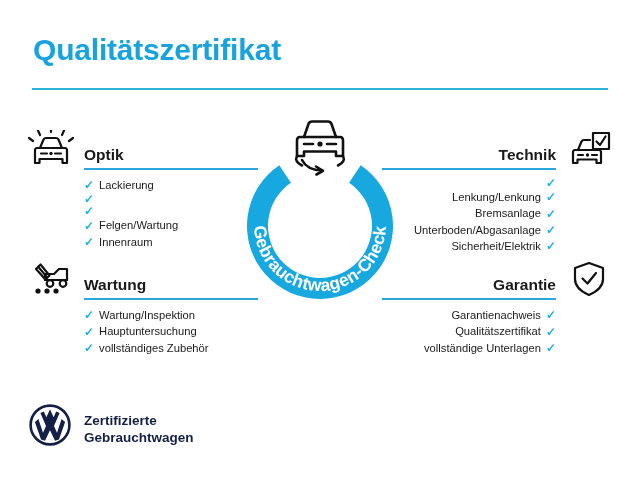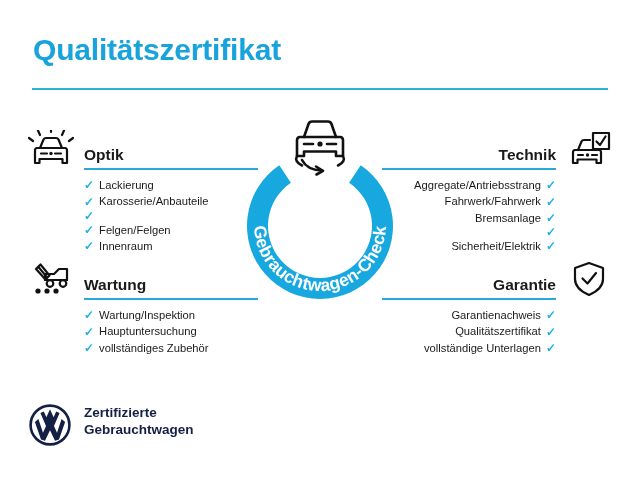--- a/index.html
+++ b/index.html
@@ -146,21 +146,21 @@
     width: 80px;
     height: 66px;
   }
 
   
   .footer {
     position: absolute;
     left: 29px;
     top: 404px;
     display: flex;
-    align-items: flex-start;
+    align-items: flex-end;
   }
   .vw-mark {
     width: 42px;
     height: 42px;
   }
   .footer-text {
     margin-left: 13px;
     color: #141f45;
     font-size: 13.5px;
     font-weight: bold;
@@ -198,28 +198,27 @@
       <span class="sec-title">Optik</span>
       <span class="sec-rule"></span>
     </div>
     <ul class="sec-list">
       <li>
           <span class="tick">✓</span>
           <span>Lackierung</span>
         </li>
       <li>
           <span class="tick">✓</span>
-          <span>Karosserie/Anbauteile</span>
-        </li>
-      <li>
-          <span class="tick">✓</span>
-        </li>
-      <li>
-          <span class="tick">✓</span>
-          <span>Felgen/Felgen</span>
+        </li>
+      <li>
+          <span class="tick">✓</span>
+        </li>
+      <li>
+          <span class="tick">✓</span>
+          <span>Felgen/Wartung</span>
         </li>
       <li>
           <span class="tick">✓</span>
           <span>Innenraum</span>
         </li>
     </ul>
   </div>
 
   <div class="section left sec-wartung">
     <div class="sec-headrow">
@@ -271,32 +270,32 @@
           </g>
           <circle cx="21.5" cy="25" r="1.7" fill="#111"></circle>
         </svg>
       </span>
       <span class="sec-title">Technik</span>
       <span class="sec-rule"></span>
     </div>
     <ul class="sec-list">
       <li>
           <span class="tick">✓</span>
-          <span>Aggregate/Antriebsstrang</span>
-        </li>
-      <li>
-          <span class="tick">✓</span>
-          <span>Fahrwerk/Fahrwerk</span>
+        </li>
+      <li>
+          <span class="tick">✓</span>
+          <span>Lenkung/Lenkung</span>
         </li>
       <li>
           <span class="tick">✓</span>
           <span>Bremsanlage</span>
         </li>
       <li>
           <span class="tick">✓</span>
+          <span>Unterboden/Abgasanlage</span>
         </li>
       <li>
           <span class="tick">✓</span>
           <span>Sicherheit/Elektrik</span>
         </li>
     </ul>
   </div>
 
   <div class="section right sec-garantie">
     <div class="sec-headrow">

